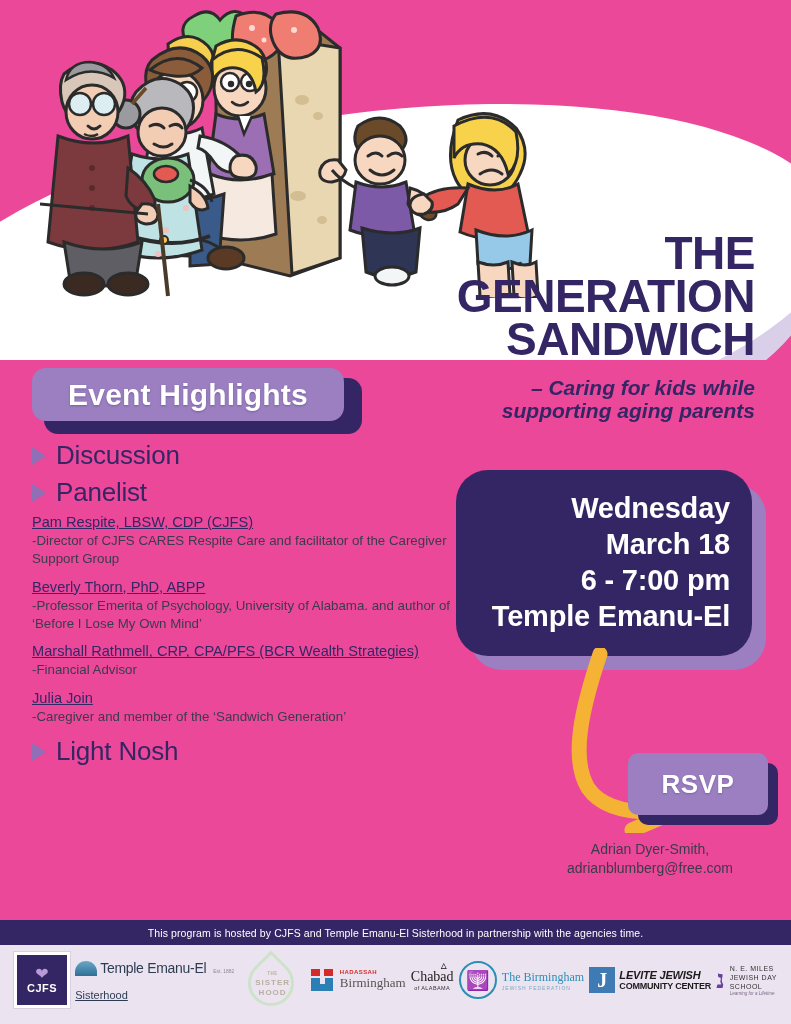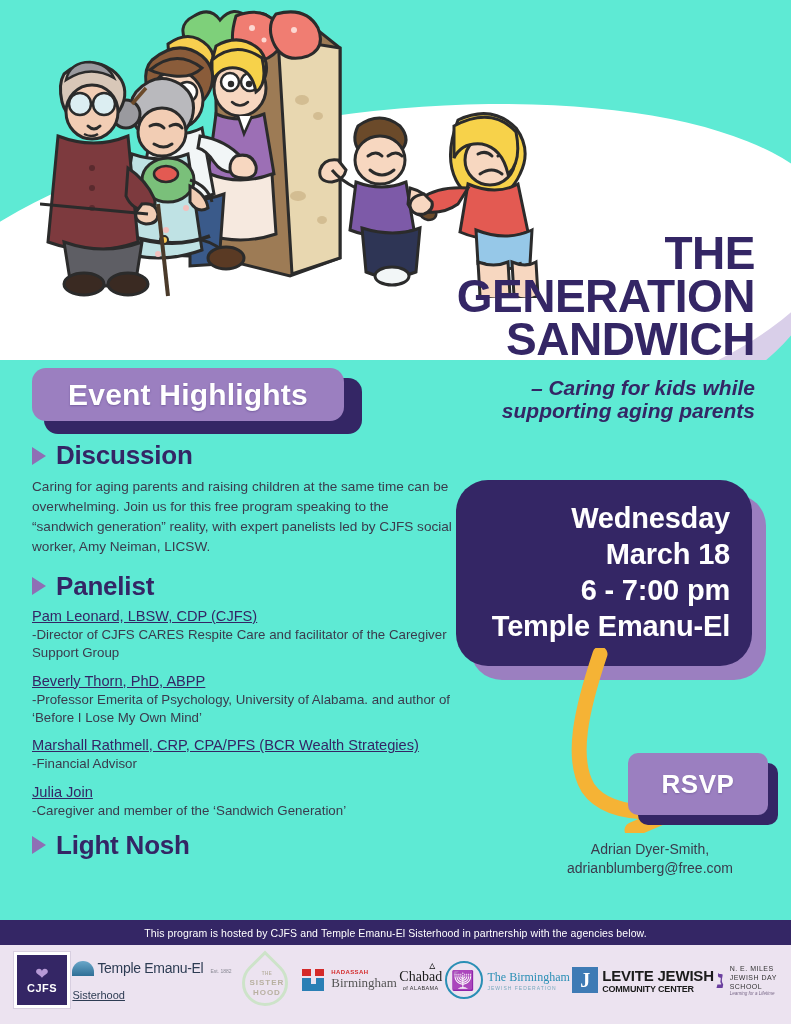--- a/index.html
+++ b/index.html
@@ -8,21 +8,21 @@
     background: #ffffff;
   }
   body {
     font-family: "Liberation Sans", sans-serif;
   }
   .poster {
     position: relative;
     width: 791px;
     height: 1024px;
     overflow: hidden;
-    background: #5eead4;
+    background: #ec4899;
   }
 
   
   .hero {
     position: absolute;
     left: 0; top: 0;
     width: 791px;
     height: 360px;
     overflow: hidden;
   }
@@ -128,21 +128,21 @@
   .sec-head.tight { margin-top: 4px; }
   .tri {
     width: 0; height: 0;
     border-left: 14px solid #8f6fb5;
     border-top: 9px solid transparent;
     border-bottom: 9px solid transparent;
     flex: 0 0 auto;
   }
   .sec-title {
     font-size: 26px;
-    font-weight: bold;
+    font-weight: normal;
     color: #342665;
     letter-spacing: -0.2px;
   }
   .para {
     font-size: 13.6px;
     line-height: 1.47;
     color: #3b3b4d;
     margin: 4px 0 14px 0;
   }
   .panel-list { margin-top: 6px; }
@@ -157,21 +157,21 @@
     font-size: 13.3px;
     line-height: 1.38;
     color: #3b3b4d;
     margin: 0 0 10px 0;
   }
 
   
   .date-wrap {
     position: absolute;
     left: 456px;
-    top: 480px;
+    top: 470px;
     width: 310px;
     height: 240px;
   }
   .date-shadow {
     position: absolute;
     left: 14px; top: 14px;
     width: 296px; height: 186px;
     background: #9b7fc0;
     border-radius: 32px;
   }
@@ -355,21 +355,21 @@
   .fed-t2 { font-size: 5px; color: #7aa9bd; letter-spacing: 1px; }
 
   
   .logo-jcc { gap: 4px; align-items: center; }
   .jcc-sq {
     width: 26px; height: 26px; background: #3e7bb5;
     color: #ffffff; font-weight: bold; font-size: 20px;
     display: flex; align-items: center; justify-content: center;
     font-family: "Liberation Serif", serif;
   }
-  .jcc-t1 { font-size: 15px; font-weight: bold; color: #1b1b1b; letter-spacing: -.2px; }
+  .jcc-t1 { font-size: 11px; font-weight: bold; color: #1b1b1b; letter-spacing: -.2px; font-style: italic; }
   .jcc-t2 { font-size: 9px; font-weight: bold; color: #1b1b1b; letter-spacing: -.2px; }
 
   
   .logo-nem { gap: 5px; align-items: center; }
   .nem-mark { font-size: 26px; color: #6a3f9e; font-weight: bold; line-height: 1; font-family: "Liberation Serif", serif; }
   .nem-t1 { font-size: 7px; color: #333; letter-spacing: .5px; line-height: 1.3; }
   .nem-t2 { font-size: 4.5px; color: #7b6a8a; font-style: italic; }
 </style>
 </head>
 <body>
@@ -525,30 +525,29 @@
       <span class="eh-text">Event Highlights</span>
     </div>
   </div>
 
   <div class="left-col">
 
     <div class="sec-head">
       <span class="tri"></span>
       <span class="sec-title">Discussion</span>
     </div>
-    <p class="para">Caring for aging parents and raising children at the same time can be overwhelming. Join us for this free program speaking to the “sandwich generation” reality, with expert panelists led by CJFS social worker, Amy Neiman, LICSW.</p>
 
     <div class="sec-head">
       <span class="tri"></span>
       <span class="sec-title">Panelist</span>
     </div>
 
     <div class="panel-list">
       <div>
-        <div class="p-name">Pam Leonard, LBSW, CDP (CJFS)</div>
+        <div class="p-name">Pam Respite, LBSW, CDP (CJFS)</div>
         <div class="p-desc">-Director of CJFS CARES Respite Care and facilitator of the Caregiver Support Group</div>
       </div>
       <div>
         <div class="p-name">Beverly Thorn, PhD, ABPP</div>
         <div class="p-desc">-Professor Emerita of Psychology, University of Alabama. and author of ‘Before I Lose My Own Mind’</div>
       </div>
       <div>
         <div class="p-name">Marshall Rathmell, CRP, CPA/PFS (BCR Wealth Strategies)</div>
         <div class="p-desc"> -Financial Advisor</div>
       </div>
@@ -586,21 +585,21 @@
     </div>
   </div>
 
   <div class="contact">
     <div>Adrian Dyer-Smith,</div>
     <div>adrianblumberg@free.com</div>
   </div>
 
   <div class="footer">
     <div class="footer-bar">
-      <span class="footer-bar-text">This program is hosted by CJFS and Temple Emanu-El Sisterhood in partnership with the agencies below.</span>
+      <span class="footer-bar-text">This program is hosted by CJFS and Temple Emanu-El Sisterhood in partnership with the agencies time.</span>
     </div>
 
     <div class="logos">
 
       <div class="logo logo-cjfs">
         <span class="cjfs-heart">❤</span>
         <span class="cjfs-text">CJFS</span>
       </div>
 
       <div class="logo logo-temple">

